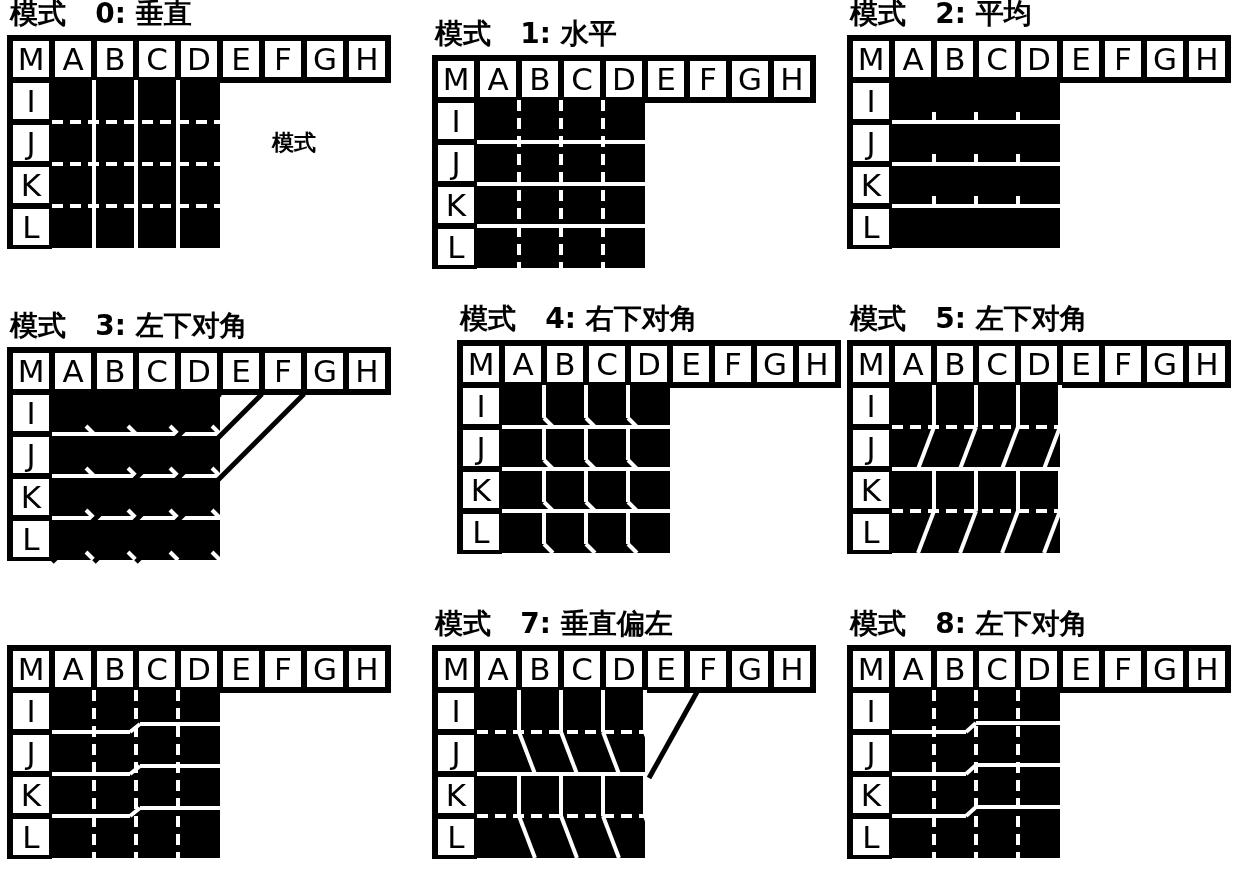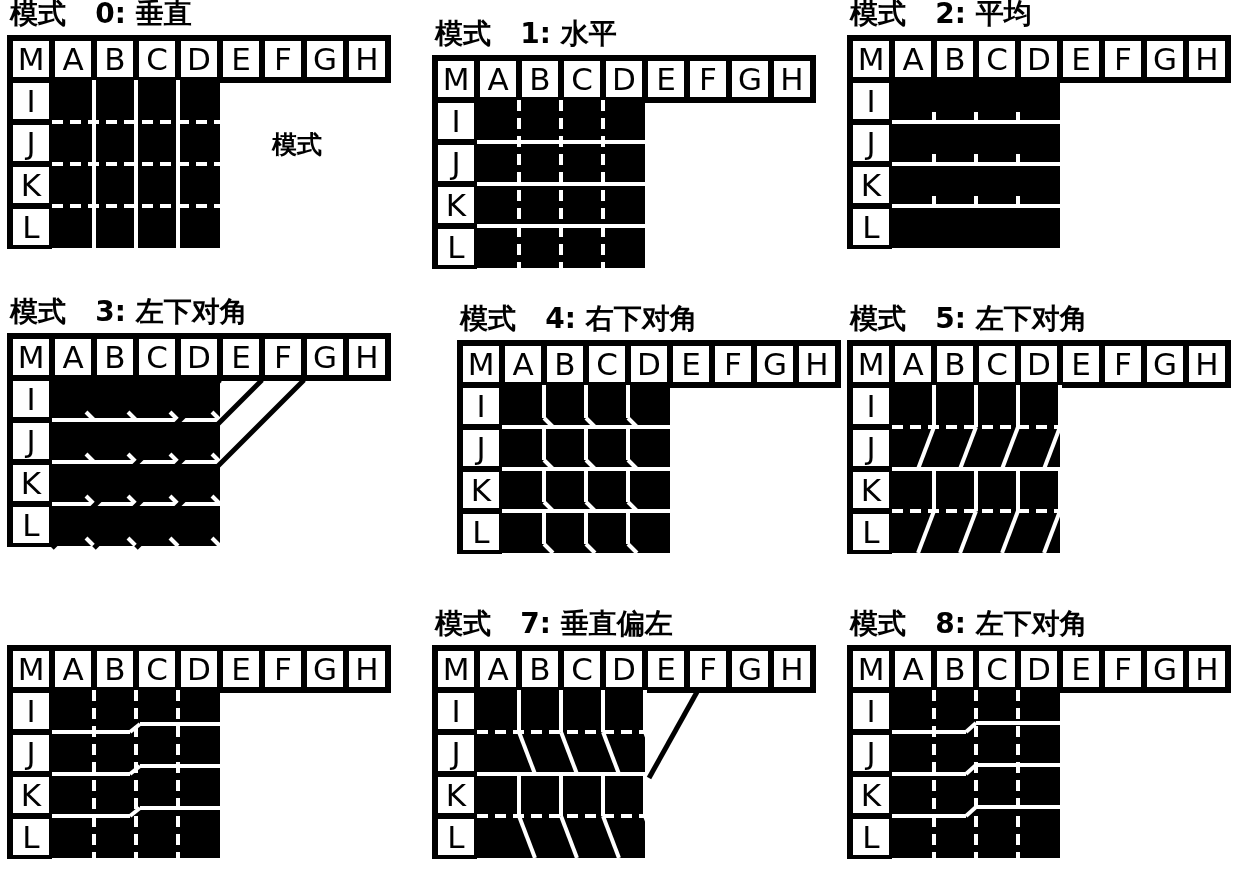--- a/index.html
+++ b/index.html
@@ -35,21 +35,21 @@
     line-height: 28px;
     color: #000;
   }
   .panel-svg {
     position: absolute;
     left: 0px;
     top: 30px;
   }
   .centre-note {
     position: absolute;
-    font-size: 25px;
+    font-size: 22px;
     font-weight: bold;
     white-space: pre;
     color: #000;
   }
 </style>
 </head>
 <body>
 
 <div id="grid-container">
     <div class="panel" style="left: 0px; top: 0px;">
@@ -181,21 +181,21 @@
         <line x1="136" y1="82" x2="136" y2="90" stroke="#fff" stroke-width="4"></line>
         <line x1="178" y1="82" x2="178" y2="90" stroke="#fff" stroke-width="4"></line>
         <line x1="94" y1="124" x2="94" y2="132" stroke="#fff" stroke-width="4"></line>
         <line x1="136" y1="124" x2="136" y2="132" stroke="#fff" stroke-width="4"></line>
         <line x1="178" y1="124" x2="178" y2="132" stroke="#fff" stroke-width="4"></line>
         <line x1="94" y1="166" x2="94" y2="174" stroke="#fff" stroke-width="4"></line>
         <line x1="136" y1="166" x2="136" y2="174" stroke="#fff" stroke-width="4"></line>
         <line x1="178" y1="166" x2="178" y2="174" stroke="#fff" stroke-width="4"></line>
       </svg>
     </div>
-    <div class="panel" style="left: 0px; top: 298px;">
+    <div class="panel" style="left: 0px; top: 312px;">
       <div class="panel-title">模式   3: 左下对角</div>
       <svg class="panel-svg" width="413" height="258" viewBox="0 0 413 258">
         <rect x="7" y="5" width="384" height="48" fill="#000"></rect>
         <rect x="52" y="50" width="168" height="168" fill="#000000"></rect>
         <rect x="13" y="11" width="36" height="36" fill="#fff"></rect>
         <text x="31" y="40" text-anchor="middle" font-size="31" font-family="&quot;DejaVu Sans&quot;, &quot;Liberation Sans&quot;, sans-serif" fill="#000">M</text>
         <rect x="55" y="11" width="36" height="36" fill="#fff"></rect>
         <text x="73" y="40" text-anchor="middle" font-size="31" font-family="&quot;DejaVu Sans&quot;, &quot;Liberation Sans&quot;, sans-serif" fill="#000">A</text>
         <rect x="97" y="11" width="36" height="36" fill="#fff"></rect>
         <text x="115" y="40" text-anchor="middle" font-size="31" font-family="&quot;DejaVu Sans&quot;, &quot;Liberation Sans&quot;, sans-serif" fill="#000">B</text>

